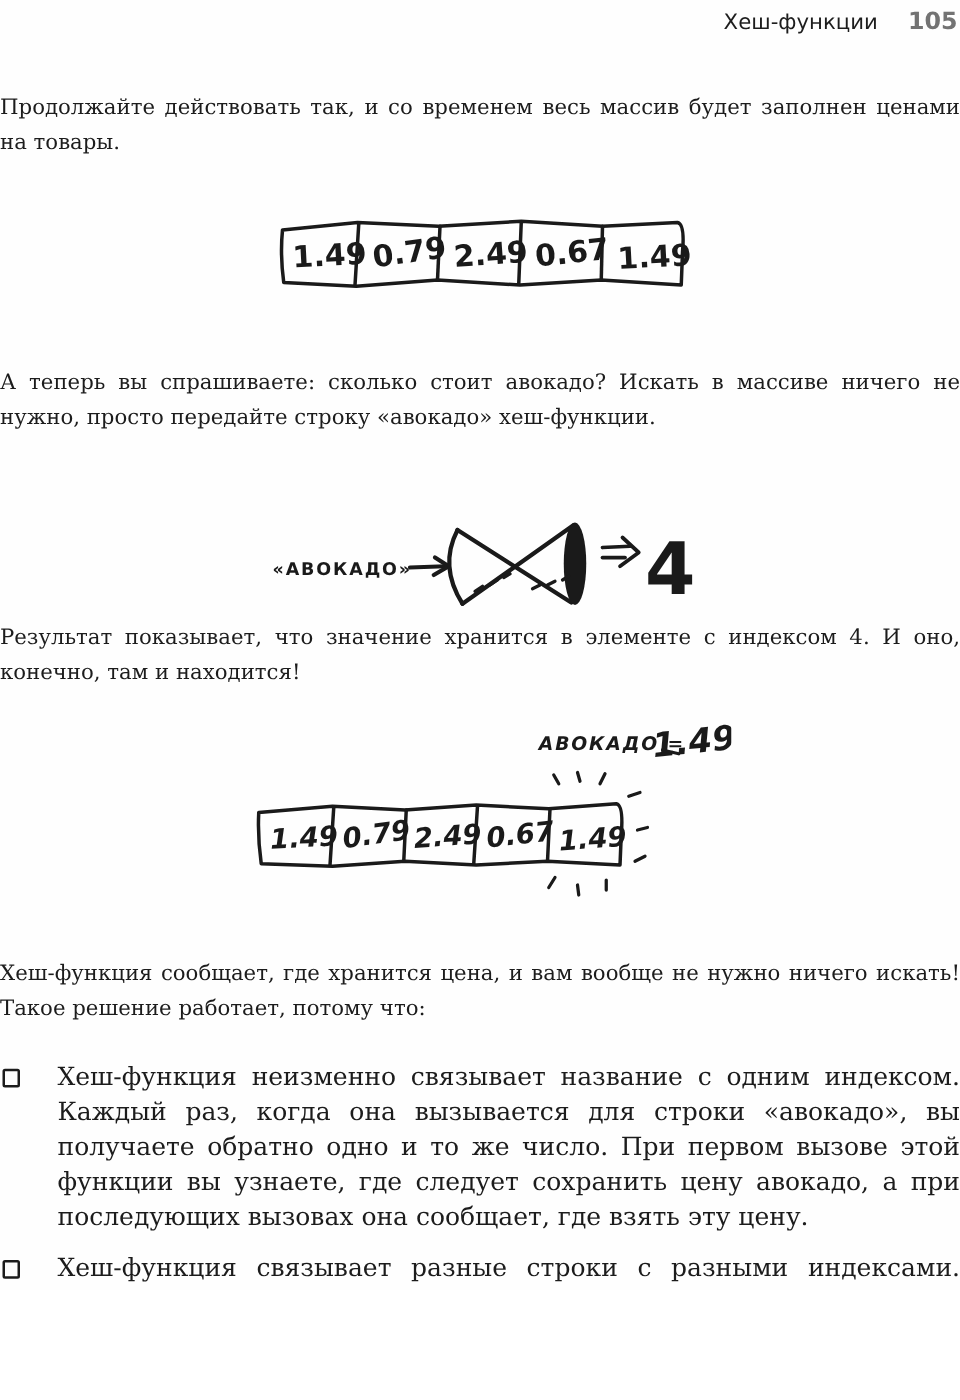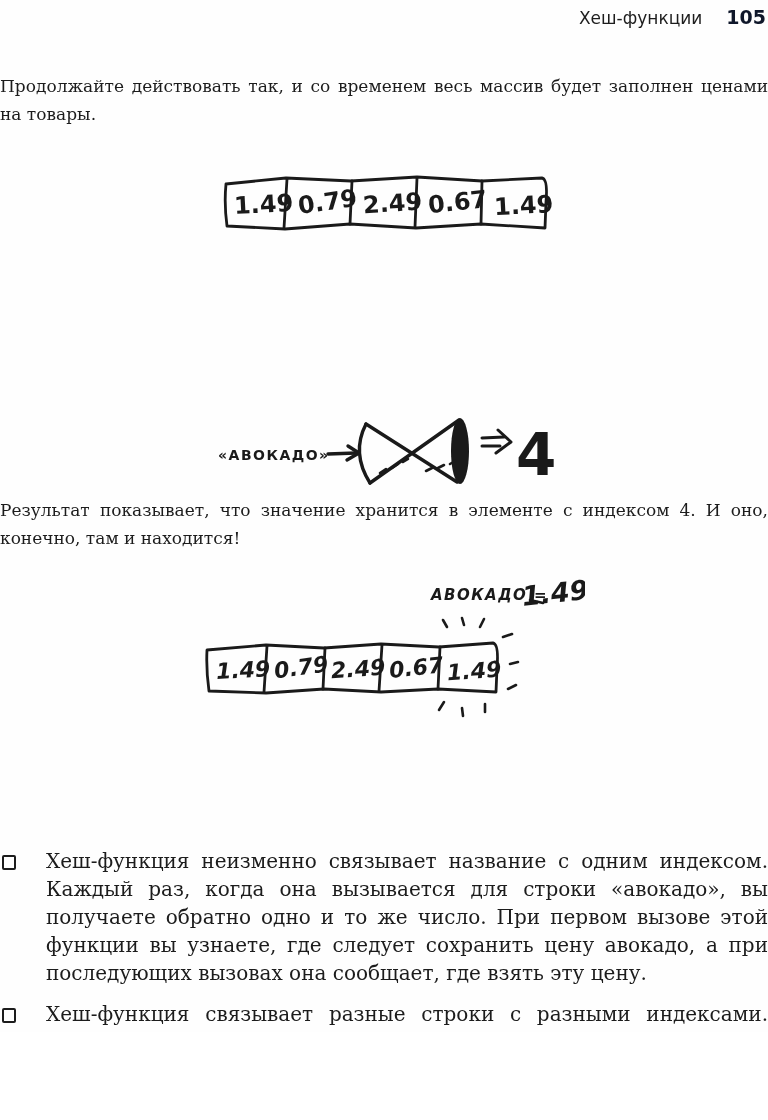--- a/index.html
+++ b/index.html
@@ -11,21 +11,21 @@
     color:#1c1c1c;
     overflow:hidden;
   }
   
   .running-head{
     position:absolute;top:6px;right:2px;
     display:flex;align-items:baseline;gap:24px;
     font-family:"DejaVu Sans", sans-serif;
   }
   .running-head .chapter{font-size:17px;color:#1d1d1d;}
-  .running-head .folio{font-size:19px;font-weight:bold;color:#0f172a;}
+  .running-head .folio{font-size:19px;font-weight:bold;color:#737373;}
   
   .para{
     position:absolute;left:0;width:768px;
     font-size:17px;line-height:28px;
     text-align:justify;
   }
   .p1{top:72px;}
   .p2{top:292px;}
   .p3{top:478px;margin-top:18px;}
   .p4{top:765px;}
@@ -78,20 +78,21 @@
       <path class="ink" stroke-width="2.8" d="M 197,6 L 195,55"></path>
       <path class="ink" stroke-width="2.8" d="M 262,9 L 261,52"></path>
       <text class="hand-num" font-size="24" x="14" y="41" transform="rotate(-3 34 33)">1.49</text>
       <text class="hand-num" font-size="24" x="78" y="39" transform="rotate(-8 100 31)">0.79</text>
       <text class="hand-num" font-size="24" x="143" y="40" transform="rotate(-4 165 32)">2.49</text>
       <text class="hand-num" font-size="24" x="208" y="39" transform="rotate(-6 230 31)">0.67</text>
       <text class="hand-num" font-size="24" x="274" y="42" transform="rotate(-3 296 34)">1.49</text>
     </svg>
   </div>
 
+  <div class="para p2">А теперь вы спрашиваете: сколько стоит авокадо? Искать в массиве ничего не нужно, просто передайте строку «авокадо» хеш-функции.</div>
 
   <div class="fig" style="left:210px;top:385px;margin-top:28px;">
     <svg width="355" height="82" viewBox="0 0 355 82">
       <text class="hand-caps" font-size="14" x="8" y="47">«АВОКАДО»</text>
       <g>
         <path class="ink" stroke-width="3.4" d="M 118,41 L 146,40"></path>
         <path class="ink" stroke-width="3.4" d="M 138,33 L 149,40 L 137,47"></path>
       </g>
       <g>
         <path class="ink" stroke-width="3.4" d="M 156,11 Q 141,40 160,70"></path>
@@ -141,20 +142,21 @@
         <path class="ink" stroke-width="2.6" d="M 318,67 L 327,64"></path>
         <path class="ink" stroke-width="2.6" d="M 325,94 L 333,92"></path>
         <path class="ink" stroke-width="2.6" d="M 323,119 L 331,115"></path>
         <path class="ink" stroke-width="2.6" d="M 259,132 L 254,140"></path>
         <path class="ink" stroke-width="2.6" d="M 277,138 L 278,146"></path>
         <path class="ink" stroke-width="2.6" d="M 300,134 L 300,142"></path>
       </g>
     </svg>
   </div>
 
+  <div class="para p4">Хеш-функция сообщает, где хранится цена, и вам вообще не нужно ничего искать! Такое решение работает, потому что:</div>
 
   <div class="bullets">
     <div class="bullet-item">
       <span class="bullet-marker"></span>
       <div class="bullet-text">Хеш-функция неизменно связывает название с одним индексом. Каждый раз, когда она вызывается для строки «авокадо», вы получаете обратно одно и то же число. При первом вызове этой функции вы узнаете, где следует сохранить цену авокадо, а при последующих вызовах она сообщает, где взять эту цену.</div>
     </div>
     <div class="bullet-item">
       <span class="bullet-marker"></span>
       <div class="bullet-text">Хеш-функция связывает разные строки с разными индексами. «Авокадо» связывается с индексом 4, а «молоко» — с индексом 0. Для каждой строки находится отдельная позиция массива, в которой сохраняется цена этого товара.</div>
     </div>

